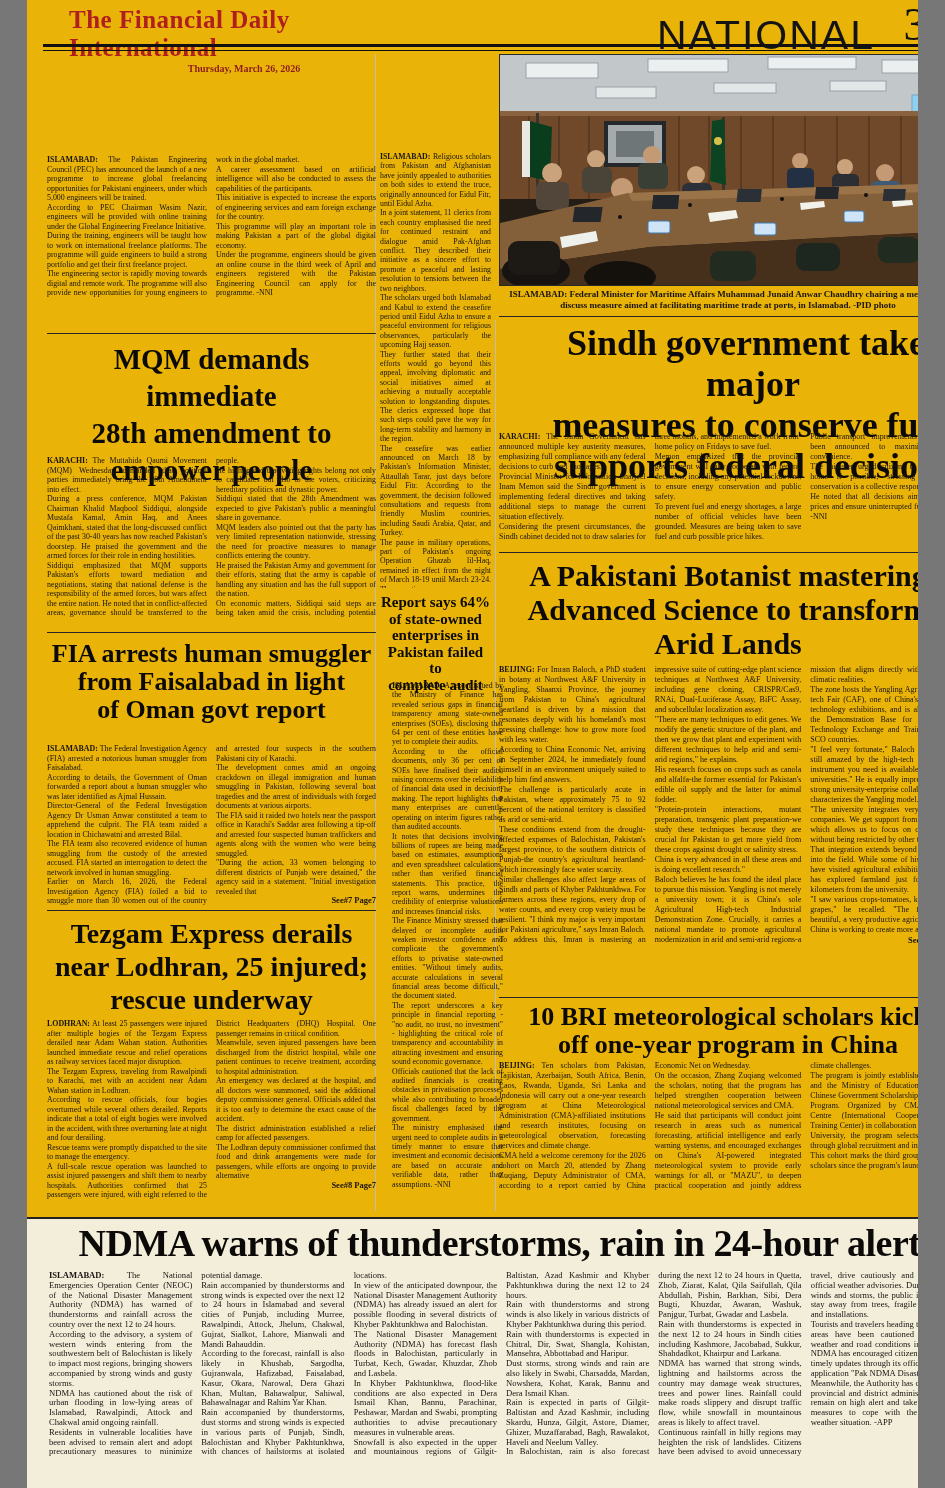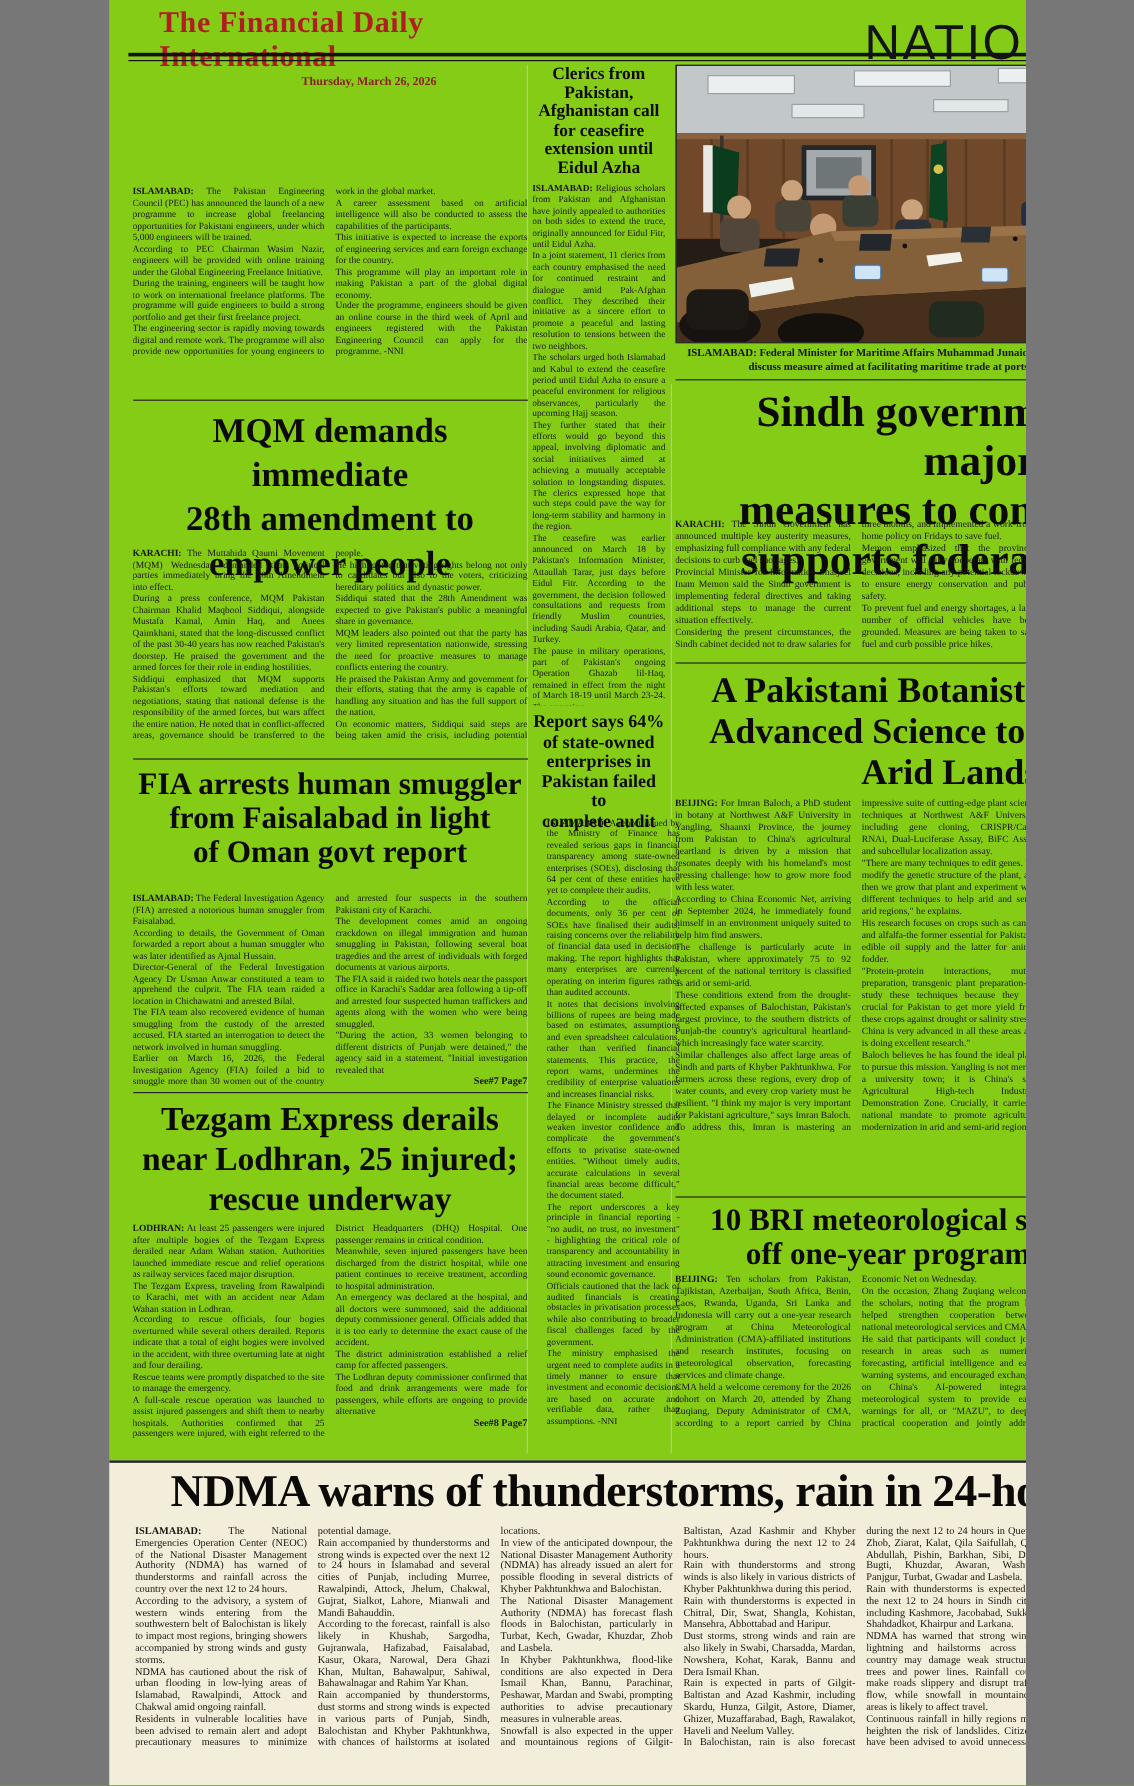--- a/index.html
+++ b/index.html
@@ -1,17 +1,17 @@
 <!DOCTYPE html>
 <html><head>
 <meta charset="utf-8">
 <style>
   * { margin:0; padding:0; box-sizing:border-box; }
   html,body { background:#777; }
-  .page { position:relative; width:764px; height:1488px; margin:0 auto; background:#84cc16;
+  .page { position:relative; width:891px; height:1488px; margin:0 auto; background:#eab308;
           font-family:"Liberation Serif", serif; color:#181411; overflow:hidden; }
   .abs { position:absolute; }
   
   .masthead-title { font-weight:bold; font-size:25px; color:#b01f1f; letter-spacing:0.5px; }
   .masthead-date  { font-weight:bold; font-size:10px; color:#8c1d1d; text-align:center; margin-top:1px; }
   .section-label  { font-family:"Liberation Sans", sans-serif; font-size:41px; letter-spacing:2px; color:#141414; text-align:center; }
   .page-number    { font-size:46px; text-align:center; color:#111; }
   .rule  { position:absolute; border-top:1.5px solid #262626; }
   .rule-thick { position:absolute; border-top:3px solid #111; }
   .rule-thin  { position:absolute; border-top:1px solid #111; }
@@ -133,26 +133,20 @@
 According to rescue officials, four bogies overturned while several others derailed. Reports indicate that a total of eight bogies were involved in the accident, with three overturning late at night and four derailing.
 Rescue teams were promptly dispatched to the site to manage the emergency.
 A full-scale rescue operation was launched to assist injured passengers and shift them to nearby hospitals. Authorities confirmed that 25 passengers were injured, with eight referred to the District Headquarters (DHQ) Hospital. One passenger remains in critical condition.
 Meanwhile, seven injured passengers have been discharged from the district hospital, while one patient continues to receive treatment, according to hospital administration.
 An emergency was declared at the hospital, and all doctors were summoned, said the additional deputy commissioner general. Officials added that it is too early to determine the exact cause of the accident.
 The district administration established a relief camp for affected passengers.
 The Lodhran deputy commissioner confirmed that food and drink arrangements were made for passengers, while efforts are ongoing to provide alternative</span>
     <span class="cont">See#8 Page7</span>
   </div>
 
-  <h2 class="hl" id="t-cle">Clerics from
-Pakistan,
-Afghanistan call
-for ceasefire
-extension until
-Eidul Azha</h2>
   <div class="body" id="b-cle">
     <b class="dl">ISLAMABAD:</b><span class="bt"> Religious scholars from Pakistan and Afghanistan have jointly appealed to authorities on both sides to extend the truce, originally announced for Eidul Fitr, until Eidul Azha.
 In a joint statement, 11 clerics from each country emphasised the need for continued restraint and dialogue amid Pak-Afghan conflict. They described their initiative as a sincere effort to promote a peaceful and lasting resolution to tensions between the two neighbors.
 The scholars urged both Islamabad and Kabul to extend the ceasefire period until Eidul Azha to ensure a peaceful environment for religious observances, particularly the upcoming Hajj season.
 They further stated that their efforts would go beyond this appeal, involving diplomatic and social initiatives aimed at achieving a mutually acceptable solution to longstanding disputes. The clerics expressed hope that such steps could pave the way for long-term stability and harmony in the region.
 The ceasefire was earlier announced on March 18 by Pakistan's Information Minister, Attaullah Tarar, just days before Eidul Fitr. According to the government, the decision followed consultations and requests from friendly Muslim countries, including Saudi Arabia, Qatar, and Turkey.
 The pause in military operations, part of Pakistan's ongoing Operation Ghazab lil-Haq, remained in effect from the night of March 18-19 until March 23-24. The operation</span>
     
   </div>
 

